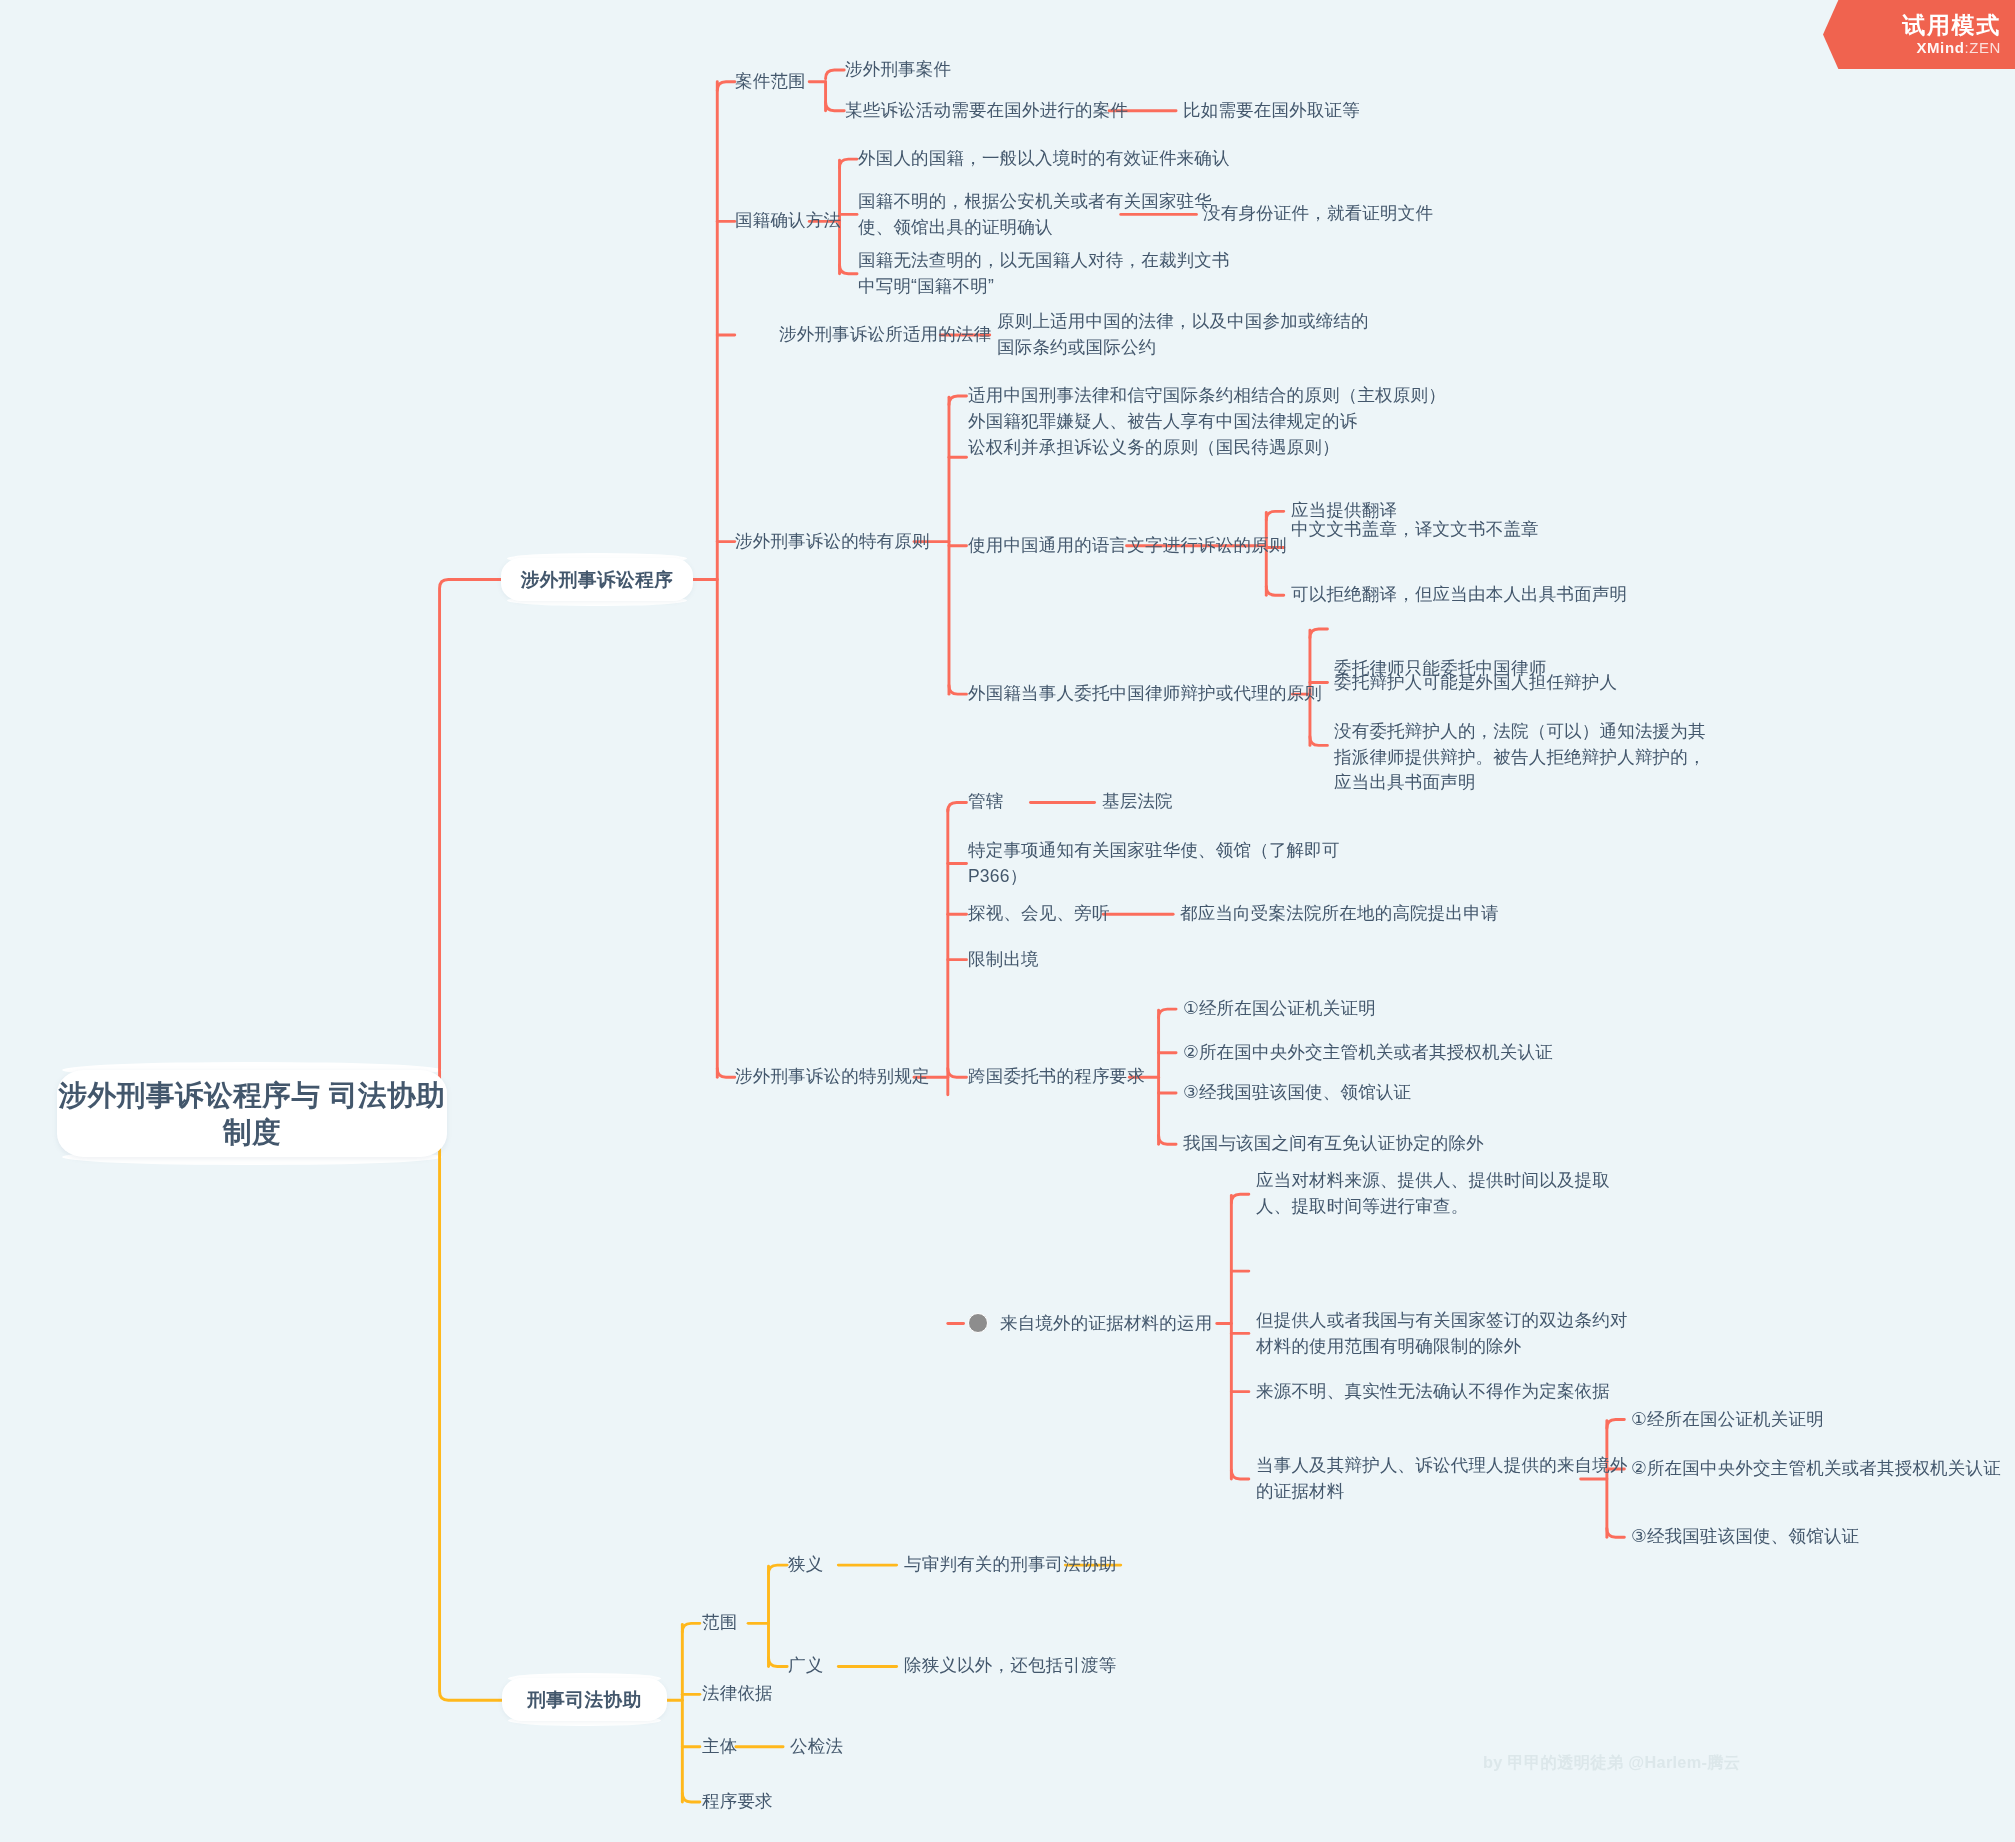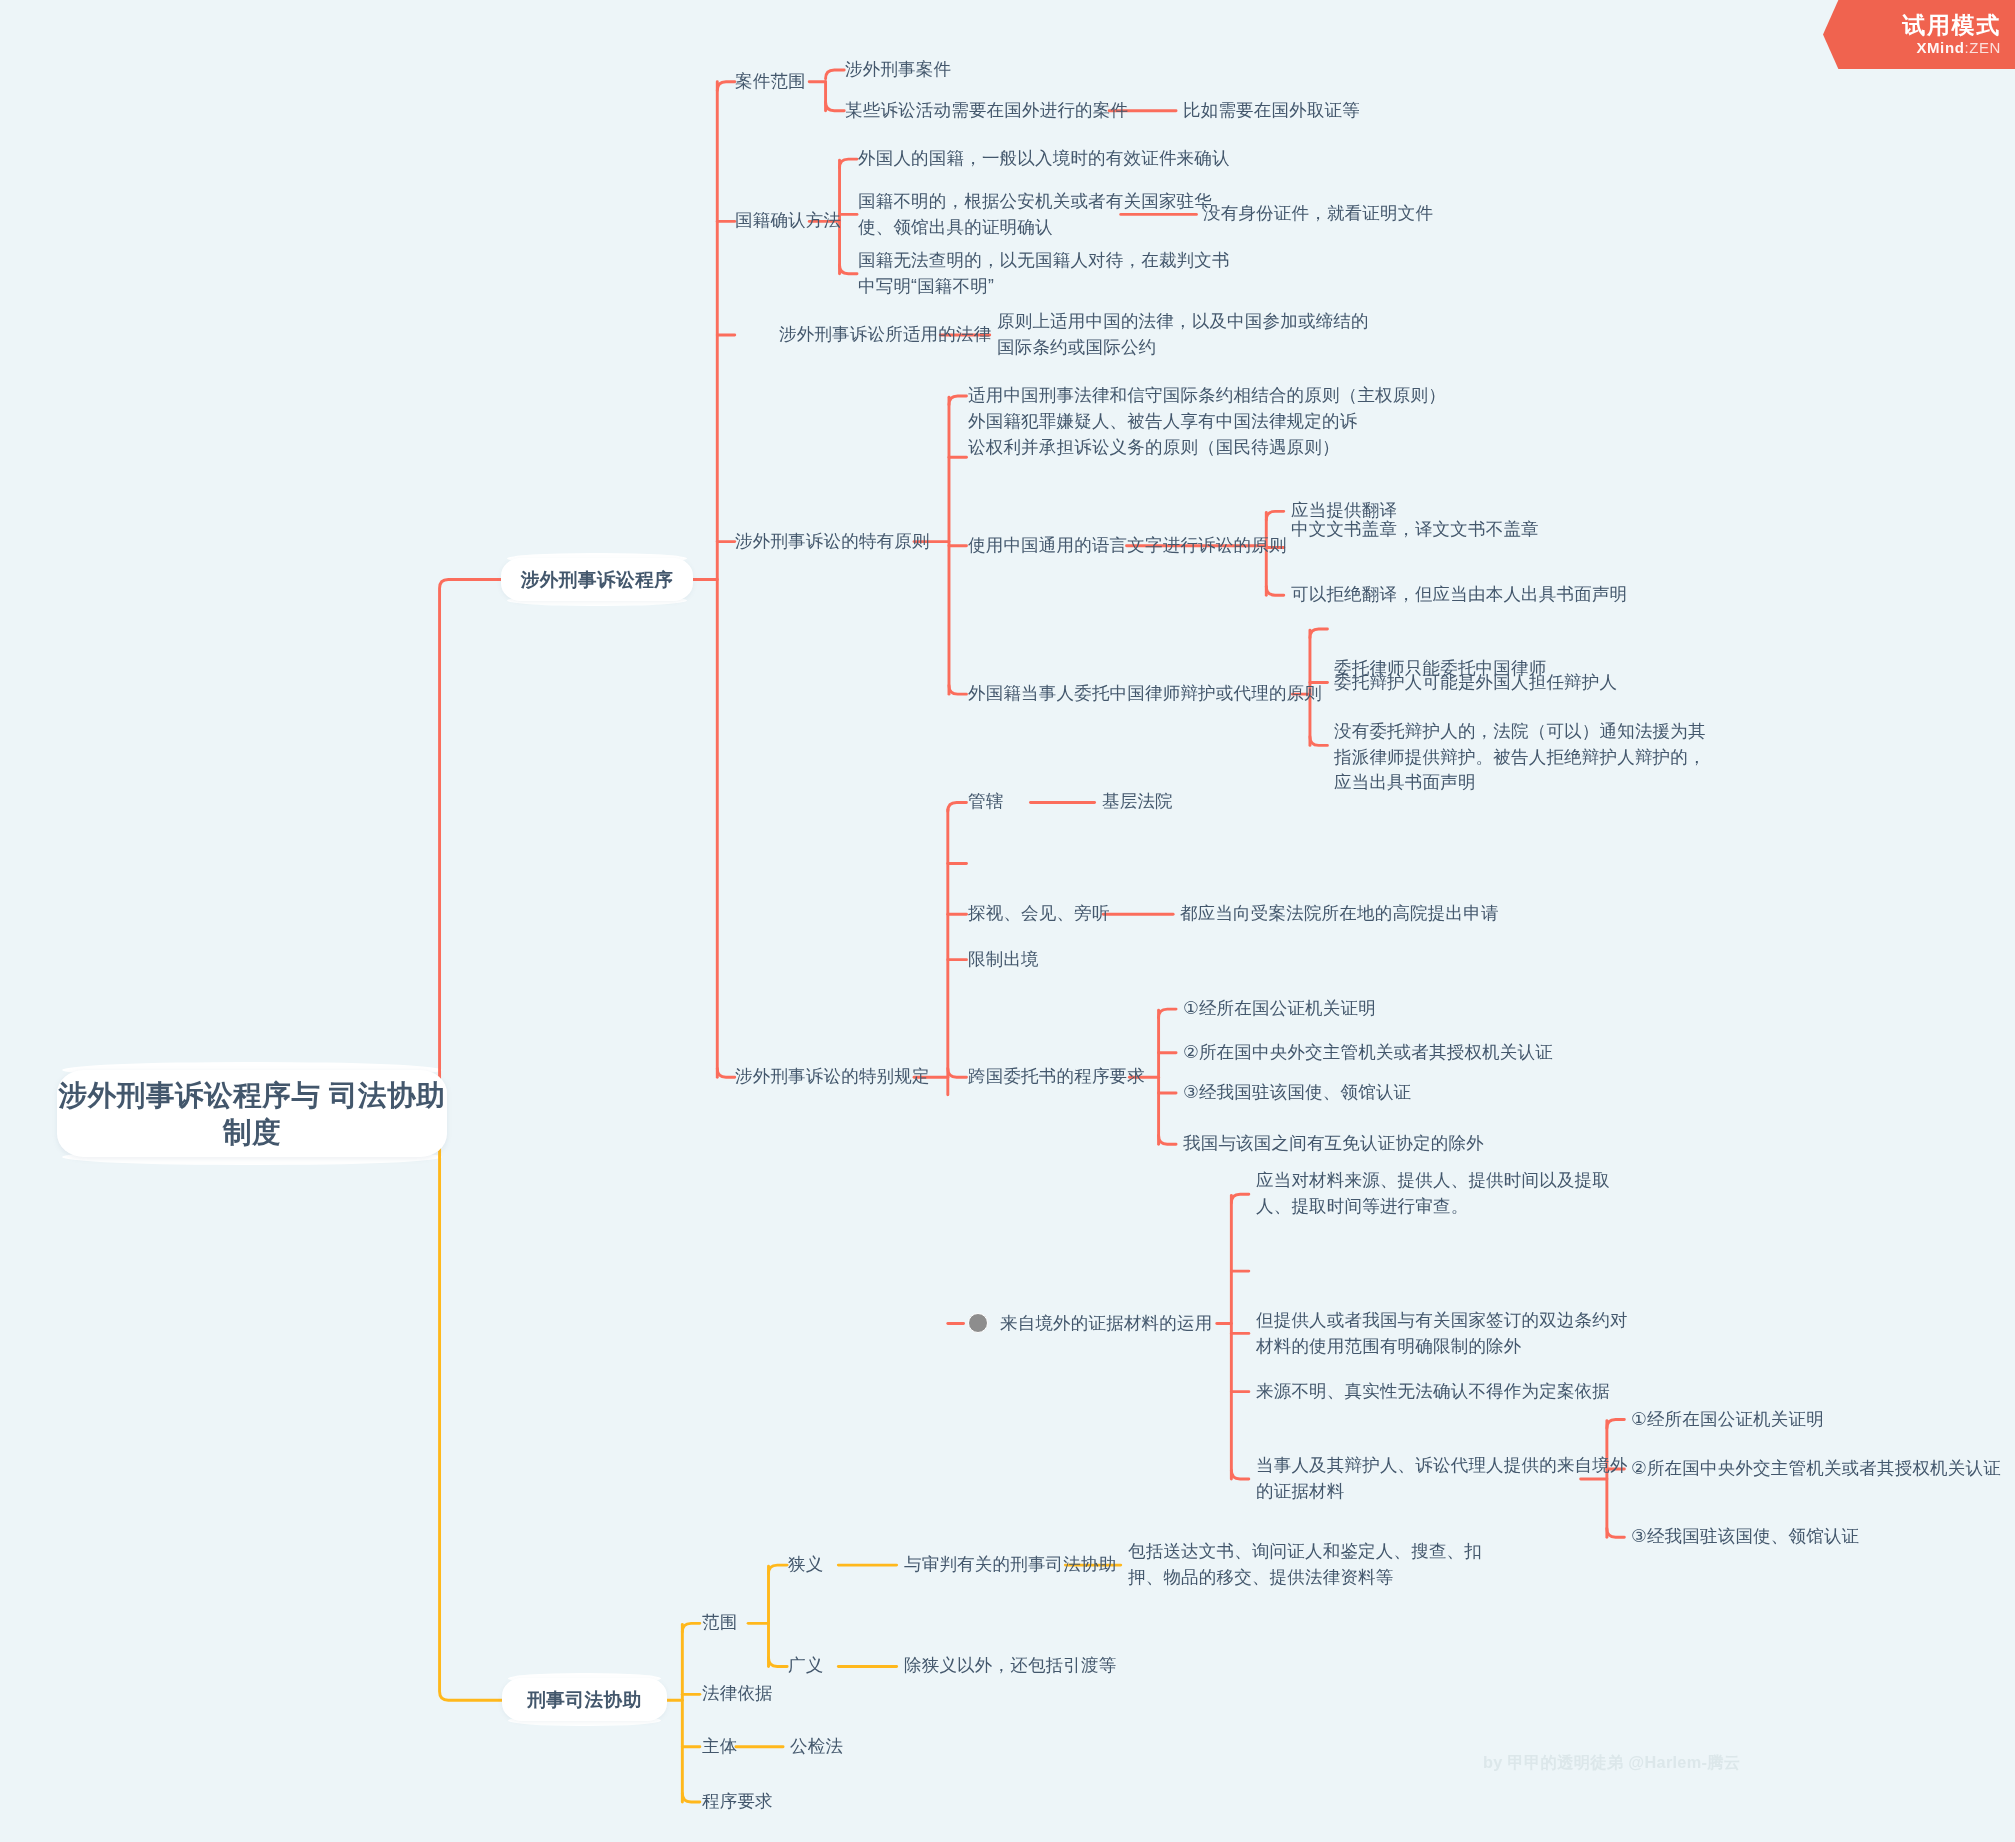--- a/index.html
+++ b/index.html
@@ -242,20 +242,22 @@
   <div class="node topic" style="left:968px;top:681px;">外国籍当事人委托中国律师辩护或代理的原则</div>
   <div class="node topic" style="left:1334px;top:616px;margin-top:40px;">委托律师只能委托中国律师</div>
   <div class="node topic" style="left:1334px;top:670px;">委托辩护人可能是外国人担任辩护人</div>
   <div class="node topic" style="left:1334px;top:719px;">没有委托辩护人的，法院（可以）通知法援为其
 指派律师提供辩护。被告人拒绝辩护人辩护的，
 应当出具书面声明</div>
 
   <div class="node topic" style="left:735px;top:1064px;">涉外刑事诉讼的特别规定</div>
   <div class="node topic" style="left:968px;top:789px;">管辖</div>
   <div class="node topic" style="left:1102px;top:789px;">基层法院</div>
+  <div class="node topic" style="left:968px;top:838px;">特定事项通知有关国家驻华使、领馆（了解即可
+P366）</div>
   <div class="node topic" style="left:968px;top:901px;">探视、会见、旁听</div>
   <div class="node topic" style="left:1180px;top:901px;">都应当向受案法院所在地的高院提出申请</div>
   <div class="node topic" style="left:968px;top:947px;">限制出境</div>
   <div class="node topic" style="left:968px;top:1064px;">跨国委托书的程序要求</div>
   <div class="node topic" style="left:1183px;top:996px;">①经所在国公证机关证明</div>
   <div class="node topic" style="left:1183px;top:1040px;">②所在国中央外交主管机关或者其授权机关认证</div>
   <div class="node topic" style="left:1183px;top:1080px;">③经我国驻该国使、领馆认证</div>
   <div class="node topic" style="left:1183px;top:1131px;">我国与该国之间有互免认证协定的除外</div>
 
   <div class="marker" style="left:968px;top:1313px;"></div>
@@ -267,22 +269,20 @@
   <div class="node topic" style="left:1256px;top:1379px;">来源不明、真实性无法确认不得作为定案依据</div>
   <div class="node topic" style="left:1256px;top:1453px;">当事人及其辩护人、诉讼代理人提供的来自境外
 的证据材料</div>
   <div class="node topic" style="left:1631px;top:1407px;">①经所在国公证机关证明</div>
   <div class="node topic" style="left:1631px;top:1456px;">②所在国中央外交主管机关或者其授权机关认证</div>
   <div class="node topic" style="left:1631px;top:1524px;">③经我国驻该国使、领馆认证</div>
 
   <div class="node topic" style="left:702px;top:1610px;">范围</div>
   <div class="node topic" style="left:788px;top:1552px;">狭义</div>
   <div class="node topic" style="left:904px;top:1552px;">与审判有关的刑事司法协助</div>
-  <div class="node topic" style="left:1128px;top:1539px;">包括送达文书、询问证人和鉴定人、搜查、扣
-押、物品的移交、提供法律资料等</div>
   <div class="node topic" style="left:788px;top:1653px;">广义</div>
   <div class="node topic" style="left:904px;top:1653px;">除狭义以外，还包括引渡等</div>
   <div class="node topic" style="left:702px;top:1681px;">法律依据</div>
   <div class="node topic" style="left:702px;top:1734px;">主体</div>
   <div class="node topic" style="left:790px;top:1734px;">公检法</div>
   <div class="node topic" style="left:702px;top:1789px;">程序要求</div>
 
   <div class="trial">
     <div class="t1">试用模式</div>
     <div class="t2"><span>XMind</span><span class="zen">:ZEN</span></div>

